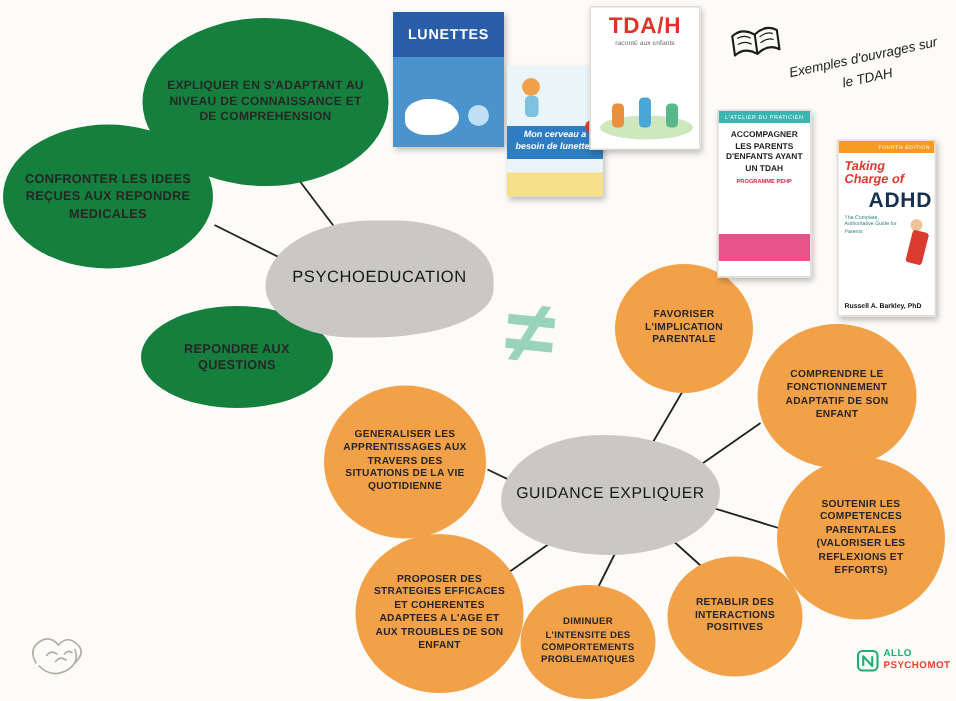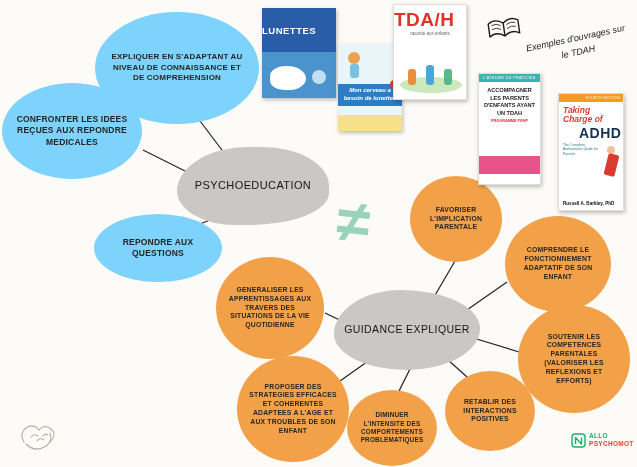--- a/index.html
+++ b/index.html
@@ -7,21 +7,21 @@
     position:relative;width:637px;height:467px;overflow:hidden;
     background:#fcfbf7;font-family:"Liberation Sans",sans-serif;
   }
   .connectors{position:absolute;left:0;top:0;z-index:1;}
   .node{
     position:absolute;z-index:2;border-radius:50%;
     display:flex;align-items:center;justify-content:center;
     text-align:center;font-weight:bold;color:#262626;
     box-sizing:border-box;line-height:1.3;letter-spacing:.2px;
   }
-  .pink{background:#7dd3fc;}
+  .pink{background:#15803d;}
   .orange{background:#f3a149;}
   .hub{
     position:absolute;z-index:2;background:#c9c8c5;
     display:flex;align-items:center;justify-content:center;
     text-align:center;font-weight:normal;color:#161616;
     box-sizing:border-box;padding:10px;line-height:1.25;letter-spacing:.4px;
   }
   .hub1{border-radius:52% 48% 58% 42% / 62% 55% 45% 48%;}
   .hub2{border-radius:46% 54% 50% 50% / 55% 48% 52% 45%;}
   .neq{
@@ -56,53 +56,53 @@
       <line x1="470" y1="337" x2="519" y2="352"></line>
       <line x1="447" y1="359" x2="477" y2="386"></line>
       <line x1="411" y1="367" x2="398" y2="393"></line>
       <line x1="371" y1="359" x2="333" y2="386"></line>
       <line x1="348" y1="324" x2="325" y2="313"></line>
     </g>
   </svg>
 
   <div class="node pink" style="left:95px;top:12px;width:164px;height:112px;padding:14px;font-size:8px;">EXPLIQUER EN S'ADAPTANT AU NIVEAU DE CONNAISSANCE ET DE COMPREHENSION</div>
   <div class="node pink" style="left:2px;top:83px;width:140px;height:96px;padding:12px;font-size:8.5px;">CONFRONTER LES IDEES REÇUES AUX REPONDRE MEDICALES</div>
-  <div class="node pink" style="left:94px;top:214px;width:128px;height:68px;padding:10px;font-size:8.5px;">REPONDRE AUX QUESTIONS</div>
+  <div class="node pink" style="left:94px;top:204px;width:128px;height:68px;padding:10px;font-size:8.5px;">REPONDRE AUX QUESTIONS</div>
 
   <div class="hub hub1" style="left:177px;top:147px;width:152px;height:78px;font-size:11px;">PSYCHOEDUCATION</div>
   <div class="hub hub2" style="left:334px;top:290px;width:146px;height:80px;font-size:10.5px;">GUIDANCE EXPLIQUER</div>
 
   <div class="neq" style="left:337px;top:192px;">≠</div>
 
   <div class="node orange" style="left:410px;top:176px;width:92px;height:86px;padding:9px;font-size:6.8px;">FAVORISER L'IMPLICATION PARENTALE</div>
   <div class="node orange" style="left:505px;top:216px;width:106px;height:96px;padding:10px;font-size:6.8px;">COMPRENDRE LE FONCTIONNEMENT ADAPTATIF DE SON ENFANT</div>
   <div class="node orange" style="left:518px;top:305px;width:112px;height:108px;padding:11px;font-size:6.8px;">SOUTENIR LES COMPETENCES PARENTALES (VALORISER LES REFLEXIONS ET EFFORTS)</div>
   <div class="node orange" style="left:445px;top:371px;width:90px;height:80px;padding:9px;font-size:6.8px;">RETABLIR DES INTERACTIONS POSITIVES</div>
   <div class="node orange" style="left:347px;top:390px;width:90px;height:76px;padding:8px;font-size:6.4px;">DIMINUER L'INTENSITE DES COMPORTEMENTS PROBLEMATIQUES</div>
   <div class="node orange" style="left:237px;top:356px;width:112px;height:106px;padding:11px;font-size:6.8px;">PROPOSER DES STRATEGIES EFFICACES ET COHERENTES ADAPTEES A L'AGE ET AUX TROUBLES DE SON ENFANT</div>
   <div class="node orange" style="left:216px;top:257px;width:108px;height:102px;padding:11px;font-size:6.8px;">GENERALISER LES APPRENTISSAGES AUX TRAVERS DES SITUATIONS DE LA VIE QUOTIDIENNE</div>
 
   <div class="book" style="left:262px;top:8px;width:74px;height:90px;background:#4b93cc;">
-    <div style="background:#2a5da8;height:44px;display:flex;align-items:center;justify-content:flex-start;">
+    <div style="background:#2a5da8;height:30px;display:flex;align-items:center;justify-content:center;">
       <span style="color:#fff;font-weight:bold;font-size:9.5px;letter-spacing:.5px;">LUNETTES</span>
     </div>
     <div style="position:absolute;left:8px;bottom:8px;width:36px;height:24px;background:#fff;border-radius:50% 60% 55% 45%;"></div>
     <div style="position:absolute;right:10px;bottom:14px;width:14px;height:14px;background:#bfe0f2;border-radius:50%;"></div>
   </div>
 
   <div class="book" style="left:338px;top:44px;width:64px;height:87px;background:#eaf5fa;">
     <div style="position:absolute;left:10px;top:8px;width:12px;height:12px;background:#f0a04b;border-radius:50%;"></div>
     <div style="position:absolute;left:12px;top:20px;width:9px;height:14px;background:#7cc1e0;border-radius:3px;"></div>
     <div style="position:absolute;left:0;top:40px;width:100%;background:#2e7cc3;padding:3px 3px;box-sizing:border-box;text-align:center;color:#fff;font-weight:bold;font-style:italic;font-size:6px;line-height:1.3;">Mon cerveau a besoin de lunettes</div>
     <div style="position:absolute;right:3px;top:36px;width:9px;height:9px;background:#d93b2f;border-radius:50%;"></div>
     <div style="position:absolute;left:0;bottom:0;width:100%;height:16px;background:#f6e08a;"></div>
   </div>
 
   <div class="book" style="left:393px;top:4px;width:74px;height:96px;background:#ffffff;border:1px solid #e2ded7;">
-    <div style="text-align:left;margin-top:4px;color:#e0332a;font-weight:bold;font-size:19px;letter-spacing:.5px;">TDA/H</div>
+    <div style="text-align:center;margin-top:4px;color:#e0332a;font-weight:bold;font-size:15px;letter-spacing:.5px;">TDA/H</div>
     <div style="text-align:center;font-size:4.5px;color:#666;">raconté aux enfants</div>
     <div style="position:absolute;left:6px;bottom:6px;width:62px;height:16px;background:#cde8bd;border-radius:50%;"></div>
     <div style="position:absolute;left:14px;bottom:14px;width:8px;height:16px;background:#e98f3e;border-radius:3px;"></div>
     <div style="position:absolute;left:32px;bottom:14px;width:8px;height:20px;background:#4aa8d8;border-radius:3px;"></div>
     <div style="position:absolute;left:50px;bottom:14px;width:8px;height:16px;background:#57b88a;border-radius:3px;"></div>
   </div>
 
   <div class="book" style="left:478px;top:73px;width:63px;height:112px;background:#ffffff;border:1px solid #e2ded7;display:flex;flex-direction:column;">
     <div style="background:#3ab5b0;color:#fff;font-size:3.6px;text-align:center;padding:2px 1px;letter-spacing:.4px;">L'ATELIER DU PRATICIEN</div>
     <div style="color:#1d1d1d;font-weight:bold;font-size:5.6px;text-align:center;padding:5px 4px 2px;line-height:1.35;">ACCOMPAGNER LES PARENTS D'ENFANTS AYANT UN TDAH</div>

